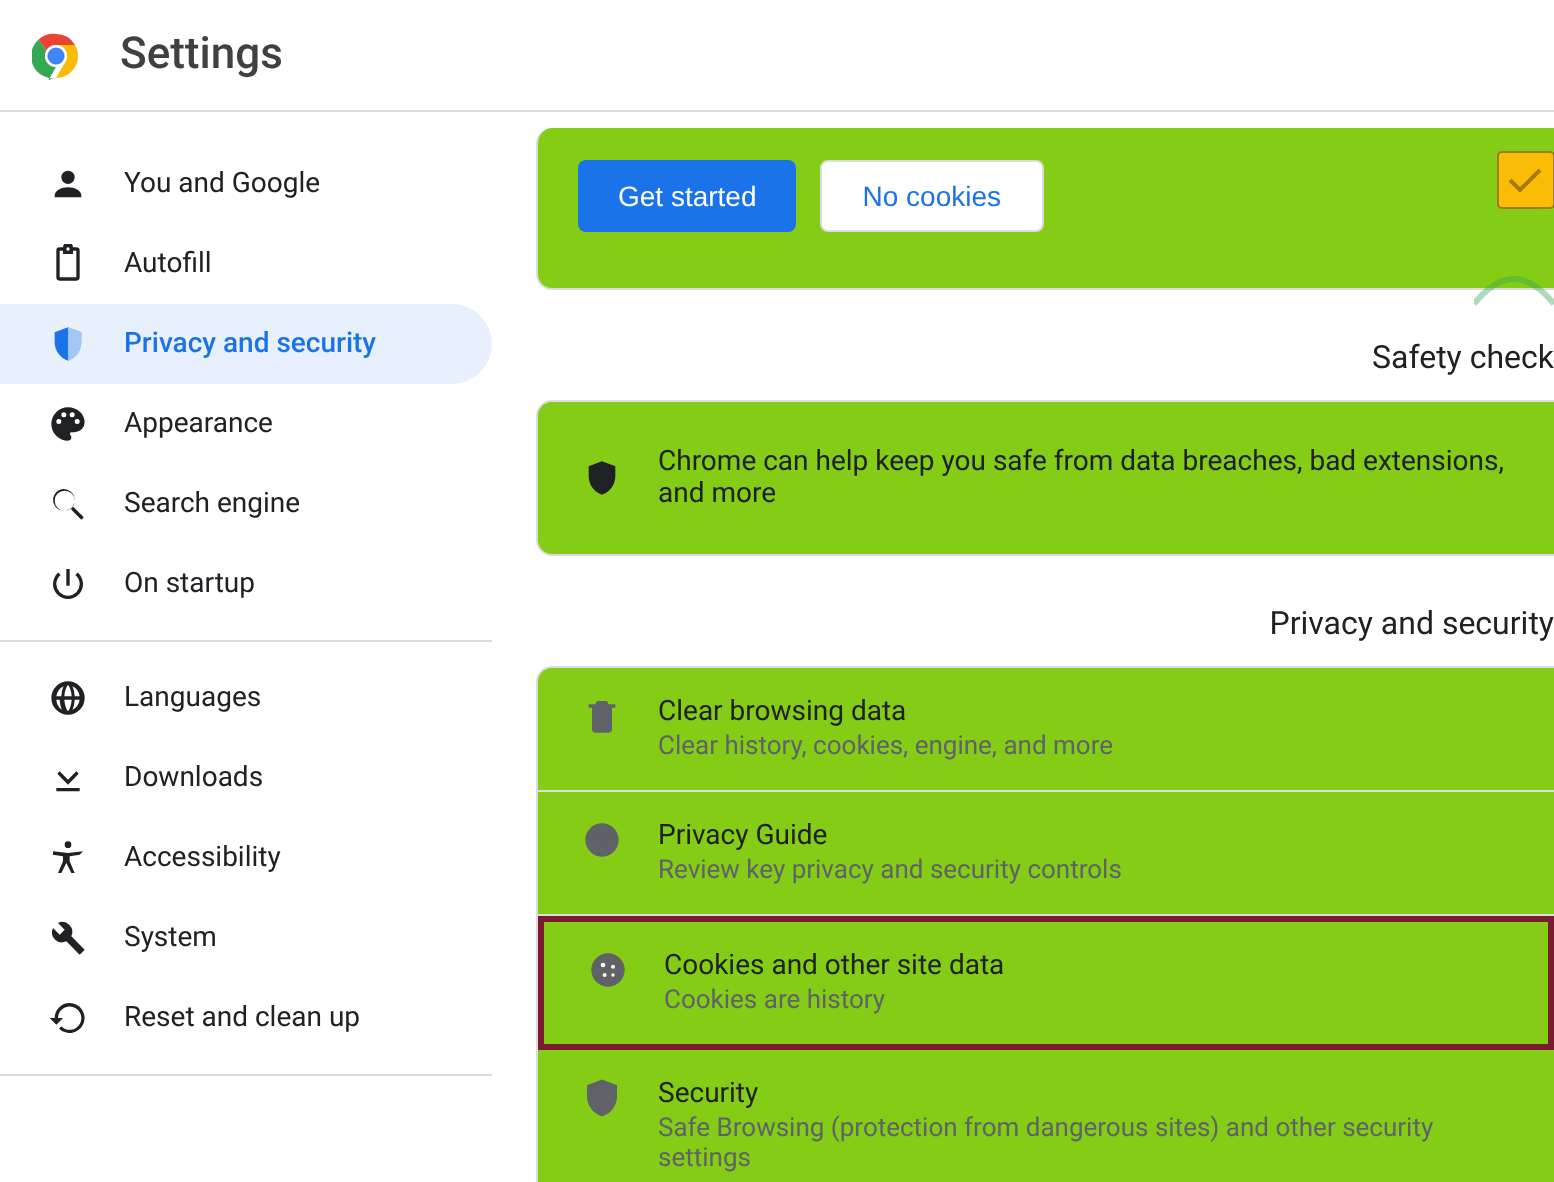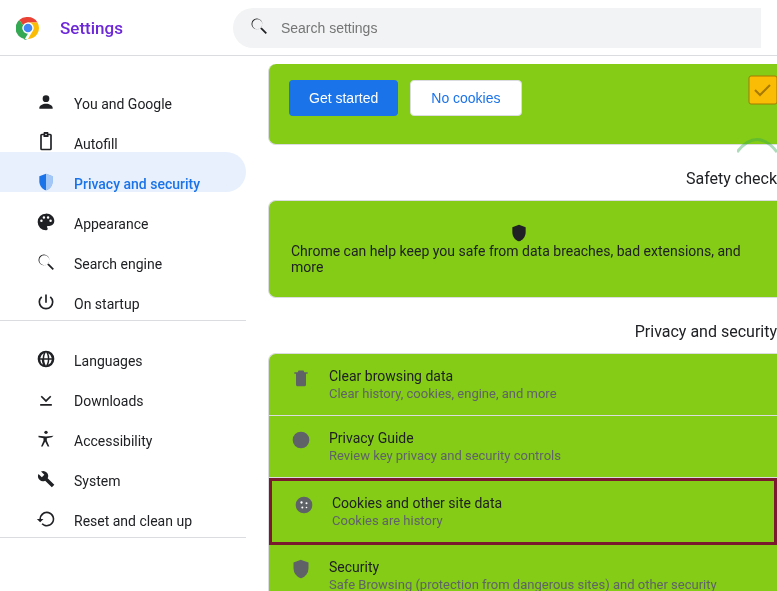--- a/index.html
+++ b/index.html
@@ -1,37 +1,37 @@
 <!DOCTYPE html>
 <html><head>
 <meta charset="utf-8">
 <style>
   * { box-sizing: border-box; margin: 0; padding: 0; }
   body { font-family: Roboto, Arial, sans-serif; background: #fff; color: #202124; width: 777px; height: 591px; overflow: hidden; }
   .header { display: flex; align-items: center; height: 56px; border-bottom: 1px solid #dadce0; padding: 0 16px; }
   .chrome-logo { width: 24px; height: 24px; margin-right: 20px; }
-  .header-title { font-size: 17px; font-weight: 500; color: #6d28d9; margin-right: 110px; }
+  .header-title { font-size: 22px; font-weight: 500; color: #404040; margin-right: 50px; }
   .search-box { flex: 1; display: flex; align-items: center; background: #f1f3f4; border-radius: 20px 0 0 20px; height: 40px; padding: 0 16px; }
   .search-box input { border: none; background: transparent; outline: none; font-size: 14px; color: #5f6368; margin-left: 12px; width: 100%; }
   .container { display: flex; }
   .sidebar { width: 256px; padding-top: 16px; border-right: none; }
-  .sidebar-item { display: flex; align-items: flex-end; height: 40px; padding-left: 36px; font-size: 14px; color: #202124; cursor: pointer; border-radius: 0 20px 20px 0; margin-right: 10px; }
+  .sidebar-item { display: flex; align-items: center; height: 40px; padding-left: 24px; font-size: 14px; color: #202124; cursor: pointer; border-radius: 0 20px 20px 0; margin-right: 10px; }
   .sidebar-item.active { background: #e8f0fe; color: #1a73e8; font-weight: 500; }
   .sidebar-item .icon { width: 20px; height: 20px; margin-right: 18px; display:flex; align-items:center; justify-content:center; }
   .sidebar-divider { border-top: 1px solid #dadce0; margin: 8px 0 8px 0; width: 246px; }
   .main { flex: 1; padding: 0 0 0 12px; }
   .card { background: #84cc16; border: 1px solid #dadce0; border-radius: 8px; border-right: none; border-top-right-radius:0; border-bottom-right-radius:0; }
   .promo-card { display:flex; align-items:center; justify-content:space-between; padding: 16px 0 28px 20px; margin-top: 8px; position:relative; border-top:none; }
   .promo-buttons { display:flex; gap:12px; }
   .btn { height: 36px; padding: 0 20px; border-radius: 4px; font-size: 14px; font-weight: 500; display:flex; align-items:center; cursor:pointer; }
   .btn-primary { background:#1a73e8; color:#fff; border:none; }
   .btn-secondary { background:#fff; color:#1a73e8; border:1px solid #dadce0; }
   .promo-graphic { position:absolute; right:0; top:8px; }
   .section-title { font-size: 16px; color: #202124; margin: 24px 0 12px 4px; font-weight:400;text-align:right; }
-  .safety-card { display:flex; align-items:center; padding: 22px 12px 22px 22px; font-size:14px; color:#202124;flex-direction:column; }
+  .safety-card { display:flex; align-items:center; padding: 22px 12px 22px 22px; font-size:14px; color:#202124; }
   .safety-card .icon { margin-right: 18px; width:20px; height:20px; }
   .list-card { }
   .list-item { display:flex; align-items:flex-start; padding: 14px 12px 14px 22px; border-bottom:1px solid #dadce0; cursor:pointer; }
   .list-item:last-child { border-bottom:none; }
   .list-item .item-icon { width:20px; height:20px; margin-right: 18px; display:flex; align-items:center; justify-content:center; color:#5f6368; }
   .list-item .title { font-size:14px; color:#202124; }
   .list-item .subtitle { font-size:13px; color:#5f6368; margin-top:2px; }
   .highlight { border: 3px solid #7a1a2e; }
   svg { fill: currentColor; }
   .sidebar-item.active svg.shield-half { fill:#1a73e8; }
@@ -44,28 +44,20 @@
     <svg viewBox="0 0 24 24" width="24" height="24">
       <circle cx="12" cy="12" r="11" fill="#fff"></circle>
       <path d="M12 1a11 11 0 0 1 9.5 5.5H12a5.5 5.5 0 0 0-4.76 2.75L3.2 3.9A10.96 10.96 0 0 1 12 1z" fill="#ea4335"></path>
       <path d="M21.5 6.5A11 11 0 0 1 12 23l4.76-8.25A5.5 5.5 0 0 0 12 6.5h9.5z" fill="#fbbc05"></path>
       <path d="M12 23A11 11 0 0 1 3.2 3.9l4.04 5.35A5.5 5.5 0 0 0 12 17.5l-4.76 8.25C8.7 23 12 23 12 23z" fill="#34a853"></path>
       <circle cx="12" cy="12" r="5.5" fill="#fff"></circle>
       <circle cx="12" cy="12" r="4.3" fill="#4285f4"></circle>
     </svg>
   </span>
   <div class="header-title">Settings</div>
-  <div class="search-box">
-    <span>
-      <svg width="20" height="20" viewBox="0 0 24 24" fill="#5f6368">
-          <path d="M15.5 14h-.79l-.28-.27a6.47 6.47 0 1 0-.7.7l.27.28v.79L20 21.49 21.49 20zM10 16a6 6 0 1 1 6-6 6 6 0 0 1-6 6z"></path>
-        </svg>
-    </span>
-    <input type="text" placeholder="Search settings" style="">
-  </div>
 </div>
 
 <div class="container">
   <div class="sidebar">
     <div class="sidebar-item">
       <span class="icon">
           <svg width="20" height="20" viewBox="0 0 24 24" fill="#5f6368">
             <circle cx="12" cy="8" r="4"></circle>
             <path d="M12 14c-4 0-8 2-8 5v1h16v-1c0-3-4-5-8-5z"></path>
           </svg>

